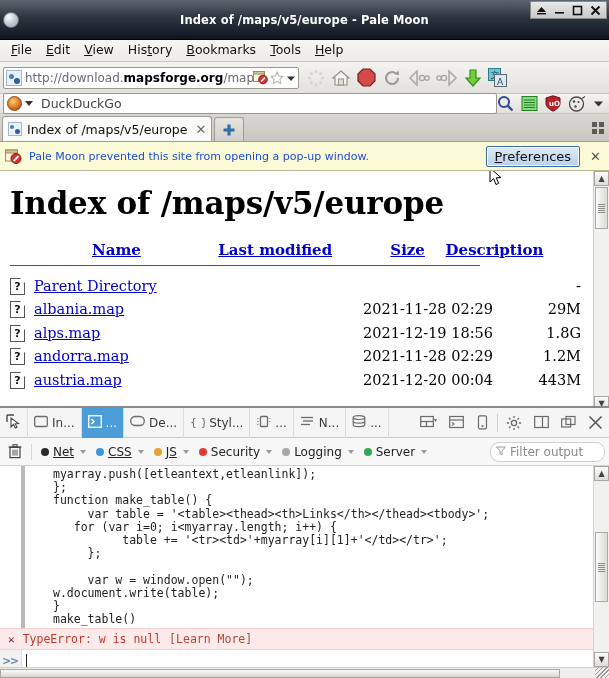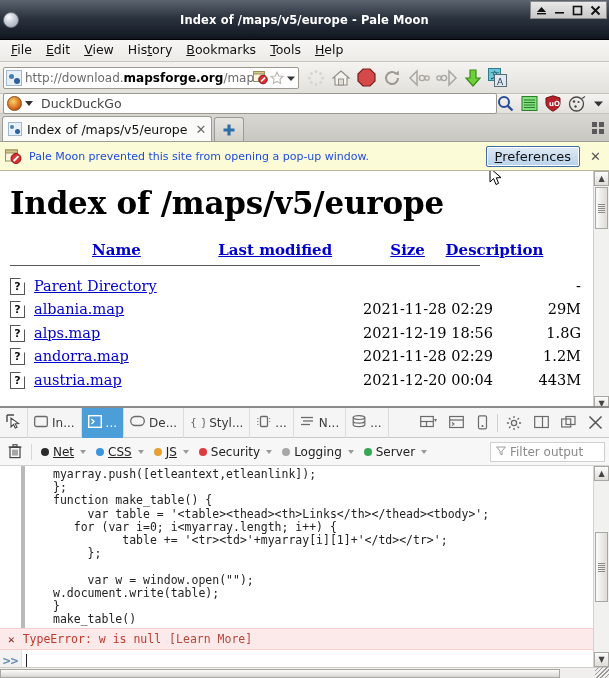--- a/index.html
+++ b/index.html
@@ -249,21 +249,21 @@
   .dt-filterbar {
     height: 28px; background:#f7f7f7; border-bottom:1px solid #d3d3d3;
     display:flex; align-items:center; padding: 0 4px; gap:2px;
   }
   .fb-item { display:flex;align-items:center;gap:4px;font-size:12px;color:#222;padding:0 4px;}
   .dot{width:8px;height:8px;border-radius:50%;display:inline-block;}
   .fb-caret{width:0;height:0;border-left:3.5px solid transparent;border-right:3.5px solid transparent;border-top:4px solid #9a9a9a;margin-left:2px;}
   .fb-vline{width:1px;height:16px;background:#d8d8d8;margin:0 3px;}
   .fb-filter {
     margin-left:auto; height:20px; border:1px solid #cfcfcf; background:#fff;
-    border-radius:0; display:flex; align-items:center; gap:4px;
+    border-radius:9px; display:flex; align-items:center; gap:4px;
     padding:0 5px; width:115px; color:#8a8a8a; font-size:12px; overflow:hidden;
   }
 
   .dt-console {
     flex:1; background:#fff; display:flex; overflow:hidden; position:relative;
   }
   .console-body { flex:1; position:relative; overflow:hidden; }
   .code-block {
     font-family:"DejaVu Sans Mono", monospace;
     font-size:11.5px; color:#222; white-space:pre;

